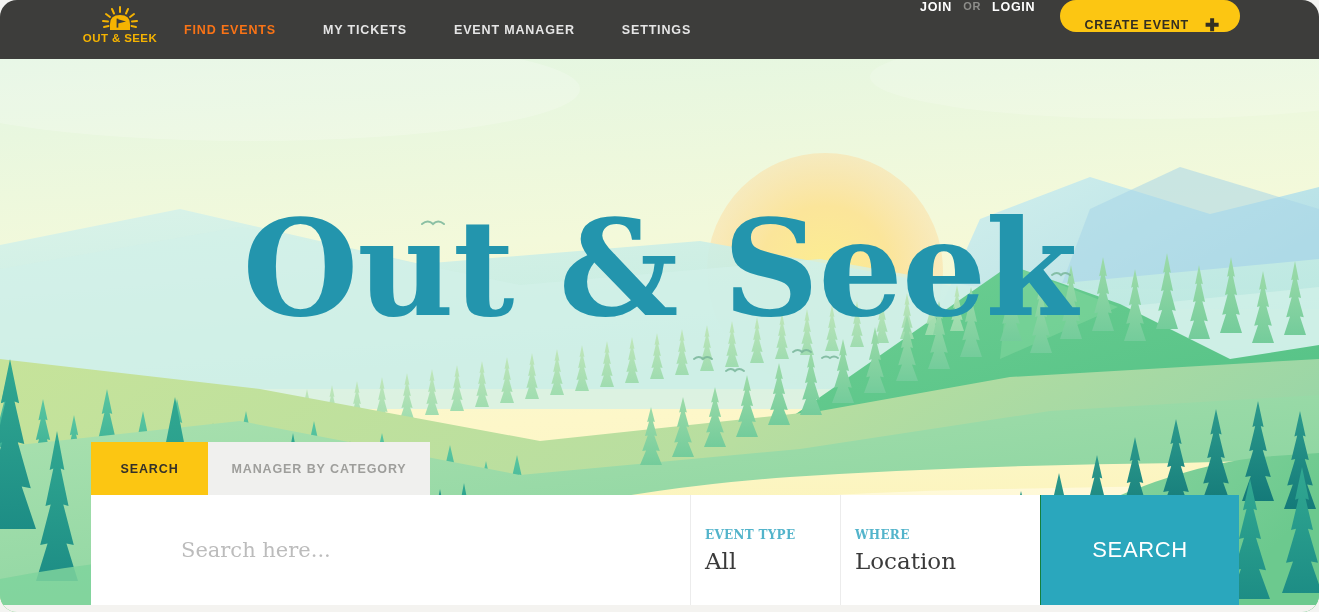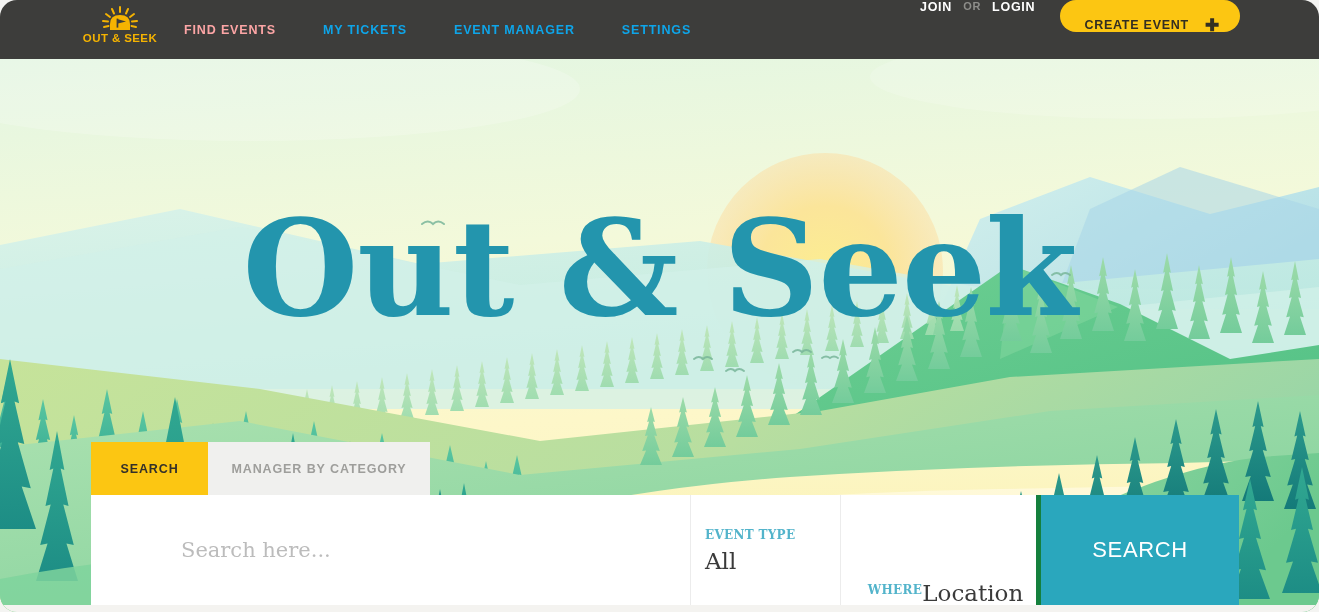--- a/index.html
+++ b/index.html
@@ -14,23 +14,23 @@
     background:#3d3d3b; z-index:40;
     display:flex; align-items:center;
   }
   .logo { position:absolute; left:82px; top:6px; width:76px; height:46px;
           display:flex; flex-direction:column; align-items:center; justify-content:flex-start; }
   .logo-mark { width:54px; height:26px; position:relative; }
   .logo-text { font-size:11.5px; font-weight:bold; color:#f5b301; letter-spacing:0.4px;
                margin-top:1px; line-height:1; white-space:nowrap; }
 
   .nav-links { position:absolute; left:184px; top:0; height:59px; display:flex; align-items:center; gap:0; }
-  .nav-link { font-size:12.5px; font-weight:bold; letter-spacing:0.85px; color:#0ea5e9;
+  .nav-link { font-size:12.5px; font-weight:bold; letter-spacing:0.85px; color:#e5e5e5;
               text-decoration:none; padding:0 0; margin-right:47px; white-space:nowrap; cursor:pointer; }
-  .nav-link.active { color:#fca5a5; }
+  .nav-link.active { color:#f97316; }
   .nav-link:last-child { margin-right:0; }
 
   .nav-right { position:absolute; right:79px; top:0; height:77px; display:flex; align-items:flex-start; }
   .auth-link { font-size:12.5px; font-weight:bold; letter-spacing:0.75px; color:#ffffff;
                text-decoration:none; cursor:pointer; white-space:nowrap; }
   .auth-or { font-size:11px; font-weight:bold; letter-spacing:0.7px; color:#8e8e8a; margin:0 11px; }
   .create-btn { margin-left:25px; height:32px; background:#fcc612; color:#332f22;
                 border:none; border-radius:16px; padding:18px 20px 0 24px;
                 font-size:12.5px; font-weight:bold; letter-spacing:0.75px;
                 display:flex; align-items:center; gap:16px; cursor:pointer;
@@ -59,22 +59,22 @@
 
   .search-panel { display:flex; width:1148px; height:110px; background:#ffffff; }
   .field-search { flex:0 0 600px; display:flex; align-items:center; padding-left:44px;
                   border-right:1px solid #ececec; }
   .search-input { border:none; outline:none; width:100%; background:transparent;
                   font-family:"DejaVu Serif", serif; font-size:21px; color:#0369a1;margin-left:46px; }
   .search-input::placeholder { color:#bcbcbc; }
 
   .field-select { flex:0 0 150px; display:flex; flex-direction:column; justify-content:center;
                   padding-left:14px; border-right:1px solid #ececec; cursor:pointer; }
-  .field-where { flex:0 0 200px; display:flex; justify-content:center;
-                 padding-left:14px; border-right:5px solid #15803d; cursor:pointer;align-items:flex-end; }
+  .field-where { flex:0 0 200px; display:flex; flex-direction:column; justify-content:center;
+                 padding-left:14px; border-right:1px solid #15803d; cursor:pointer; }
   .field-label { font-family:"DejaVu Serif", serif; font-size:12px; font-weight:bold;
                  letter-spacing:0.3px; color:#53b4cb; margin-bottom:8px; }
   .field-value { font-family:"DejaVu Serif", serif; font-size:23px; color:#3a3a3a; line-height:1; }
 
   .btn-search { flex:1 1 auto; background:#2aa7bd; color:#ffffff; border:none; cursor:pointer;
                 display:flex; align-items:center; justify-content:center;
                 font-family:"Liberation Sans", sans-serif; font-size:22px; letter-spacing:0.6px;
                 font-weight:400; }
 
   .bottom-strip { position:absolute; left:0; top:605px; width:1319px; height:7px; background:#f4f3f0; z-index:25; }

